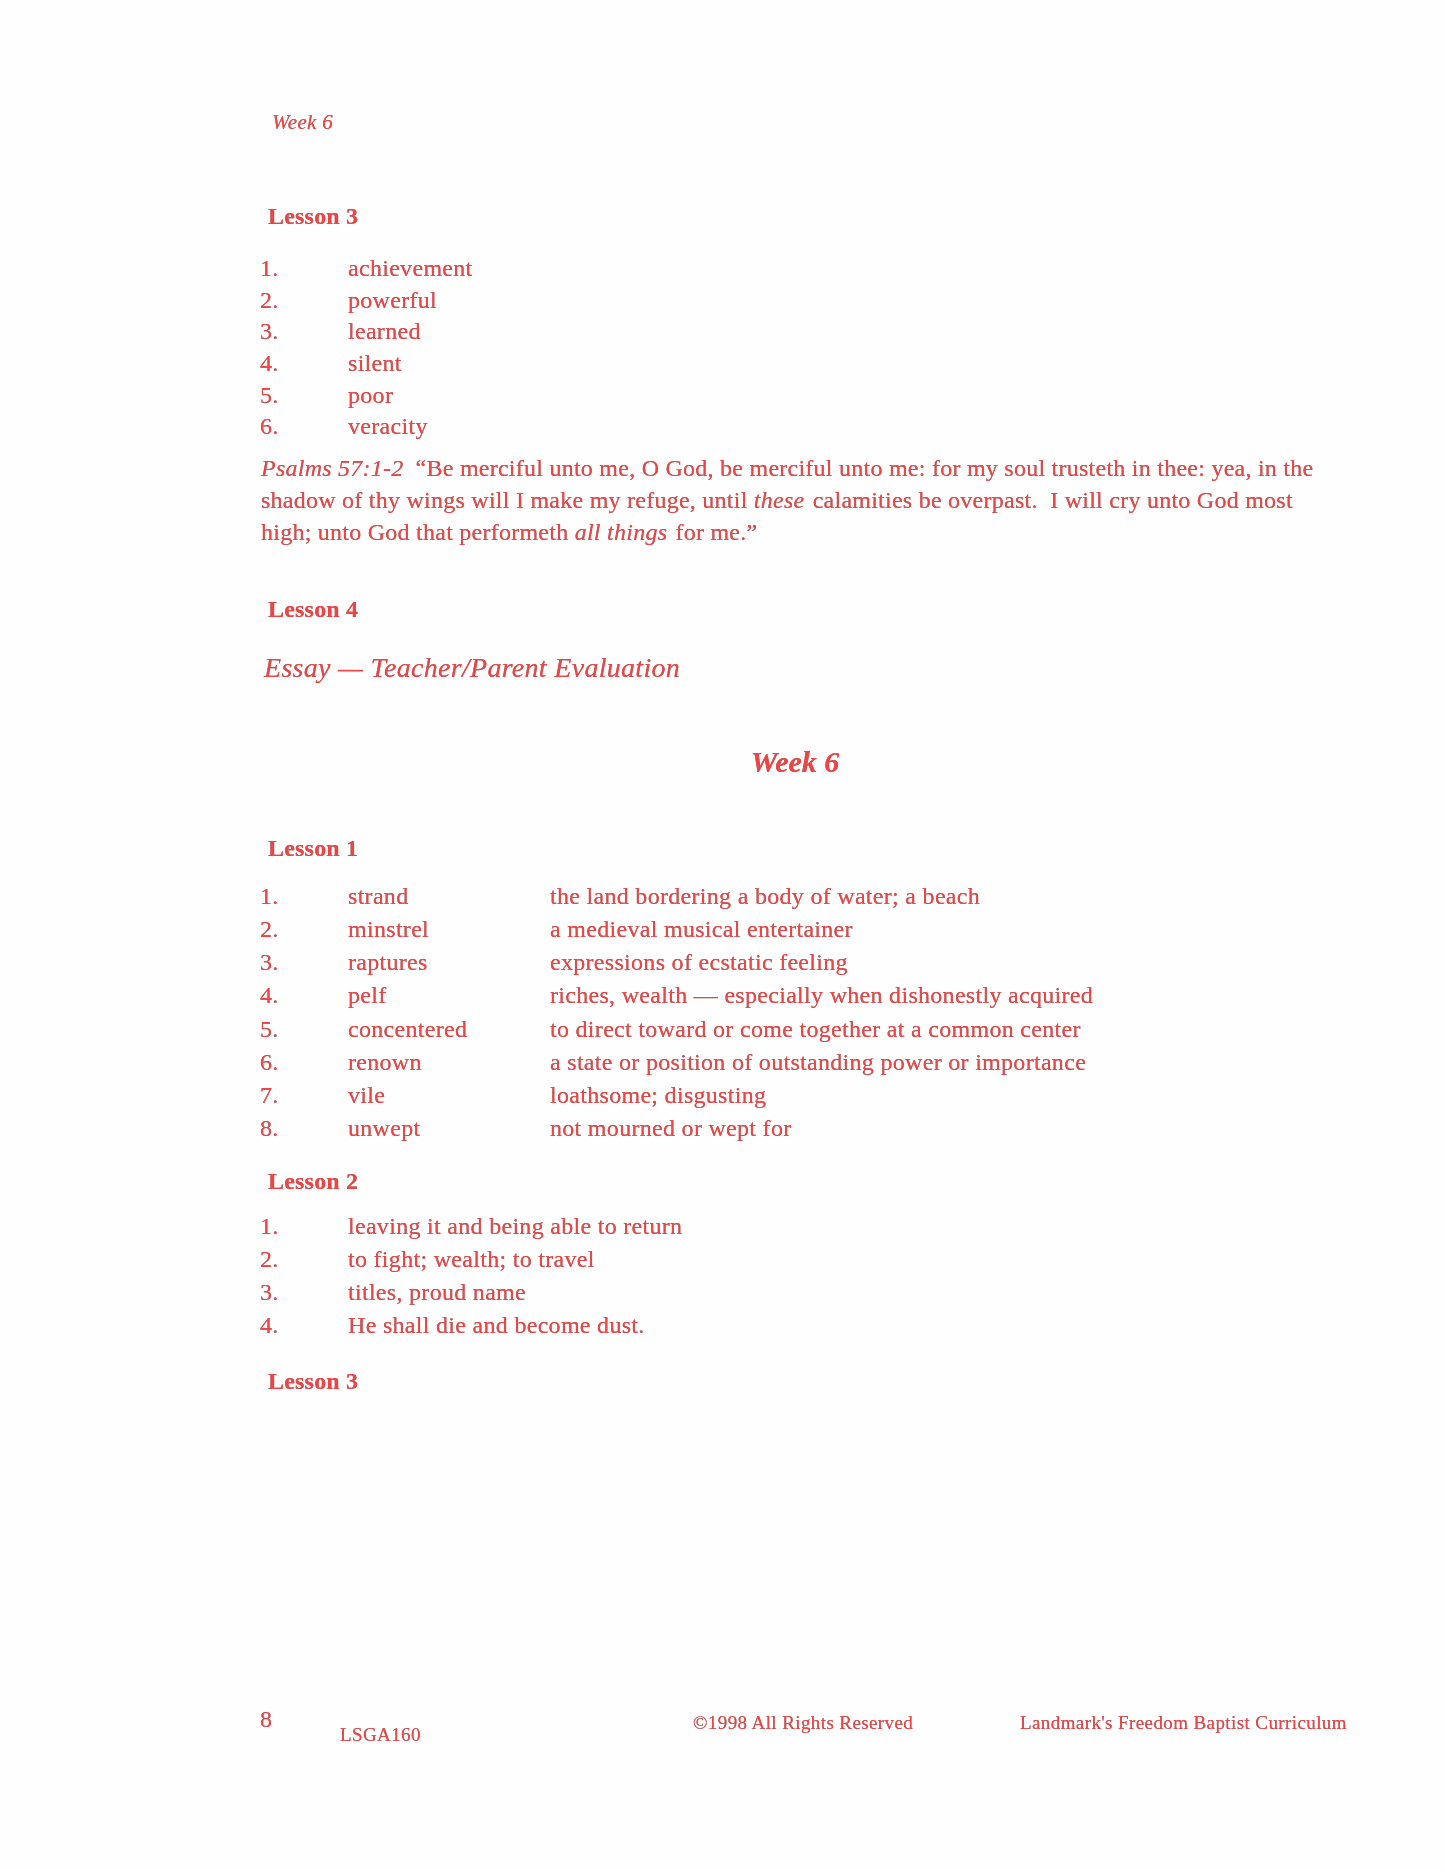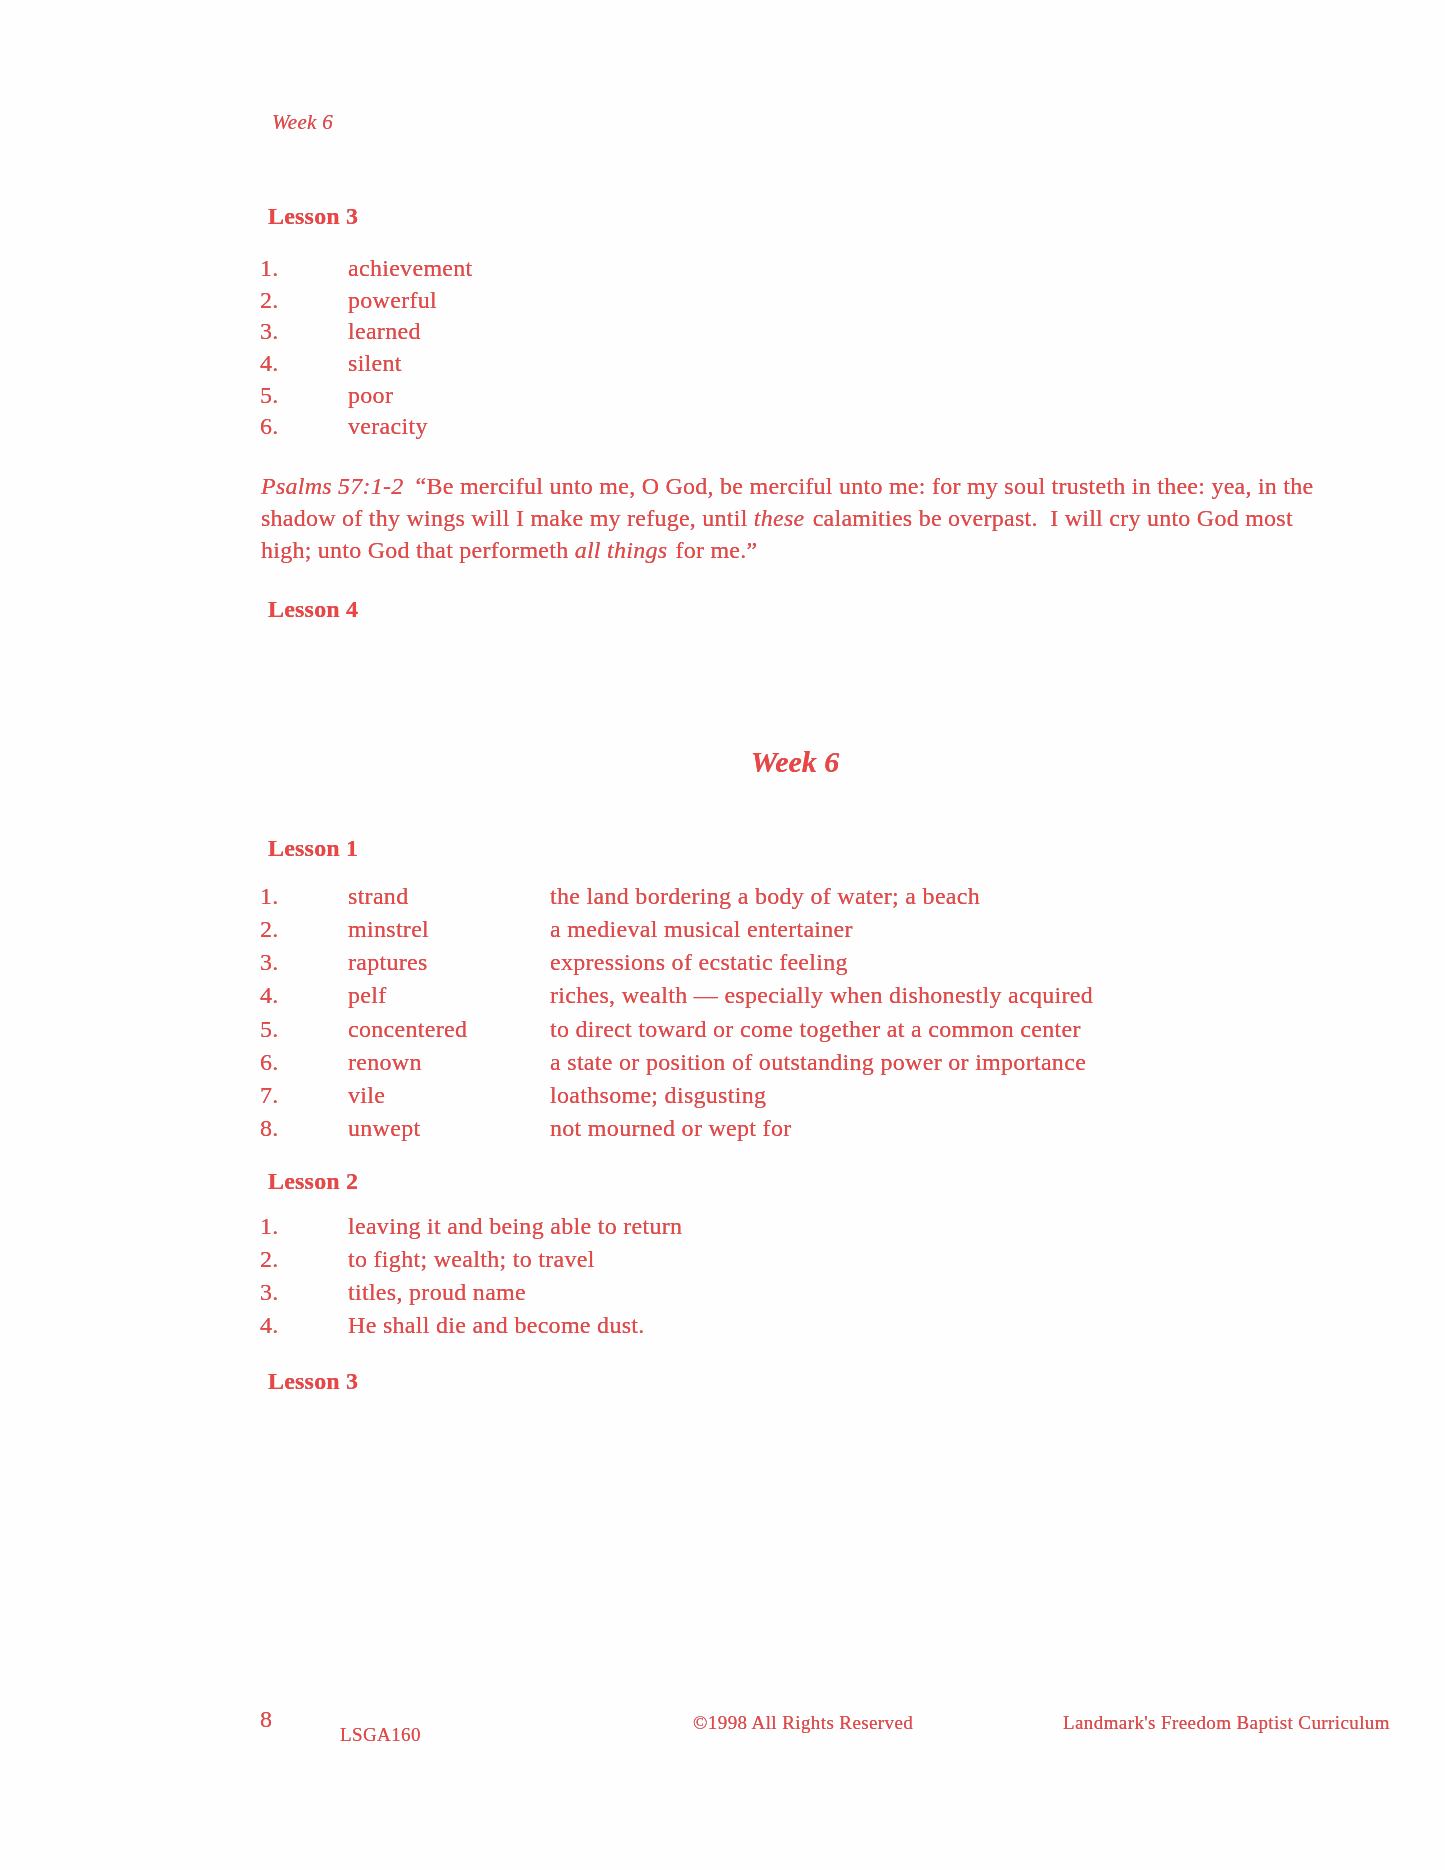--- a/index.html
+++ b/index.html
@@ -98,23 +98,24 @@
   </div>
   <div class="row" style="top:382px">
     <span class="num">5.</span>
     <span class="word">poor</span>
   </div>
   <div class="row" style="top:413px">
     <span class="num">6.</span>
     <span class="word">veracity</span>
   </div>
 
-  <p class="abs psalm" style="left:261px; top:470px;"><i class="ref">Psalms 57:1-2</i><span>“Be merciful unto me, O God, be merciful unto me: for my soul trusteth in thee: yea, in the shadow of thy wings will I make my refuge, until </span><i>these</i><span> calamities be overpast.&nbsp; I will cry unto God most high; unto God that performeth </span><i>all things</i><span> for me.”</span></p>
+  <p class="abs psalm" style="left:261px; top:452px;"><i class="ref">Psalms 57:1-2</i><span>“Be merciful unto me, O God, be merciful unto me: for my soul trusteth in thee: yea, in the shadow of thy wings will I make my refuge, until </span><i>these</i><span> calamities be overpast.&nbsp; I will cry unto God most high; unto God that performeth </span><i>all things</i><span> for me.”</span></p>
 
   <div class="abs lesson-heading" style="left:268px; top:596px;text-align:center;">Lesson 4</div>
+  <div class="abs italic-line" style="left:264px; top:652px;">Essay — Teacher/Parent Evaluation</div>
 
   <div class="abs center-week" style="left:795px; top:745px;">Week 6</div>
 
   <div class="abs lesson-heading" style="left:268px; top:835px;">Lesson 1</div>
 
   <div class="row" style="top:883px">
     <span class="num">1.</span>
     <span class="word">strand</span>
     <span class="def">the land bordering a body of water; a beach</span>
   </div>
@@ -171,15 +172,15 @@
   <div class="row" style="top:1312px">
     <span class="num">4.</span>
     <span class="word">He shall die and become dust.</span>
   </div>
 
   <div class="abs lesson-heading" style="left:268px; top:1368px;">Lesson 3</div>
 
   <div class="abs footer-text footer-pagenum" style="left:260px; top:1706px;">8</div>
   <div class="abs footer-text" style="left:340px; top:1712px;margin-top:12px;">LSGA160</div>
   <div class="abs footer-text" style="left:693px; top:1712px;">©1998 All Rights Reserved</div>
-  <div class="abs footer-text" style="left:1063px; top:1712px;text-align:center;">Landmark's Freedom Baptist Curriculum</div>
+  <div class="abs footer-text" style="left:1020px; top:1712px;text-align:center;">Landmark's Freedom Baptist Curriculum</div>
 
 </div>
 
 </body></html>

